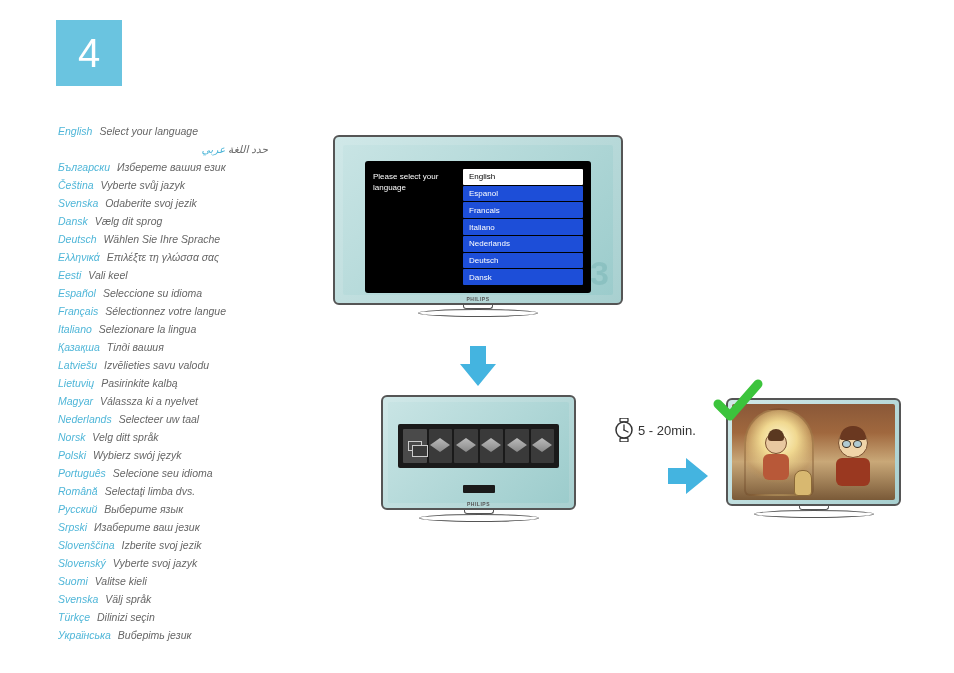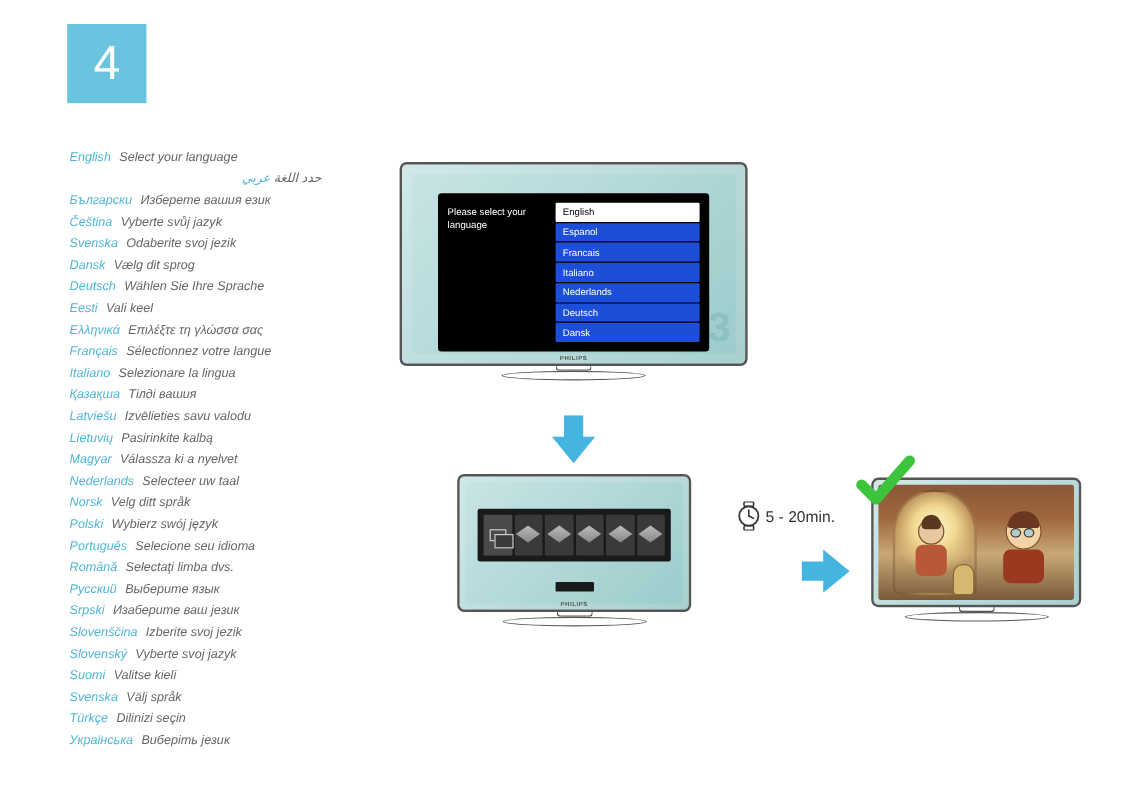--- a/index.html
+++ b/index.html
@@ -370,22 +370,23 @@
 <div class="step-badge">4</div>
 
 <div class="lang-list">
     <div class="lang-row"><span class="lang-name">English</span> <span class="lang-text">Select your language</span></div>
     <div class="lang-row arabic-row" dir="rtl"><span class="lang-text">حدد اللغة</span> <span class="lang-name">عربي</span></div>
     <div class="lang-row"><span class="lang-name">Български</span> <span class="lang-text">Изберете вашия език</span></div>
     <div class="lang-row"><span class="lang-name">Čeština</span> <span class="lang-text">Vyberte svůj jazyk</span></div>
     <div class="lang-row"><span class="lang-name">Svenska</span> <span class="lang-text">Odaberite svoj jezik</span></div>
     <div class="lang-row"><span class="lang-name">Dansk</span> <span class="lang-text">Vælg dit sprog</span></div>
     <div class="lang-row"><span class="lang-name">Deutsch</span> <span class="lang-text">Wählen Sie Ihre Sprache</span></div>
+    <div class="lang-row"><span class="lang-name">Ελληνικά</span> <span class="lang-text">Επιλέξτε τη γλώσσα σας</span></div>
     <div class="lang-row"><span class="lang-name">Eesti</span> <span class="lang-text">Vali keel</span></div>
-    <div class="lang-row"><span class="lang-name">Ελληνικά</span> <span class="lang-text">Επιλέξτε τη γλώσσα σας</span></div>
+    <div class="lang-row"><span class="lang-name">Español</span> <span class="lang-text">Seleccione su idioma</span></div>
     <div class="lang-row"><span class="lang-name">Français</span> <span class="lang-text">Sélectionnez votre langue</span></div>
     <div class="lang-row"><span class="lang-name">Italiano</span> <span class="lang-text">Selezionare la lingua</span></div>
     <div class="lang-row"><span class="lang-name">Қазақша</span> <span class="lang-text">Тілді вашия</span></div>
     <div class="lang-row"><span class="lang-name">Latviešu</span> <span class="lang-text">Izvēlieties savu valodu</span></div>
     <div class="lang-row"><span class="lang-name">Lietuvių</span> <span class="lang-text">Pasirinkite kalbą</span></div>
     <div class="lang-row"><span class="lang-name">Magyar</span> <span class="lang-text">Válassza ki a nyelvet</span></div>
     <div class="lang-row"><span class="lang-name">Nederlands</span> <span class="lang-text">Selecteer uw taal</span></div>
     <div class="lang-row"><span class="lang-name">Norsk</span> <span class="lang-text">Velg ditt språk</span></div>
     <div class="lang-row"><span class="lang-name">Polski</span> <span class="lang-text">Wybierz swój język</span></div>
     <div class="lang-row"><span class="lang-name">Português</span> <span class="lang-text">Selecione seu idioma</span></div>

